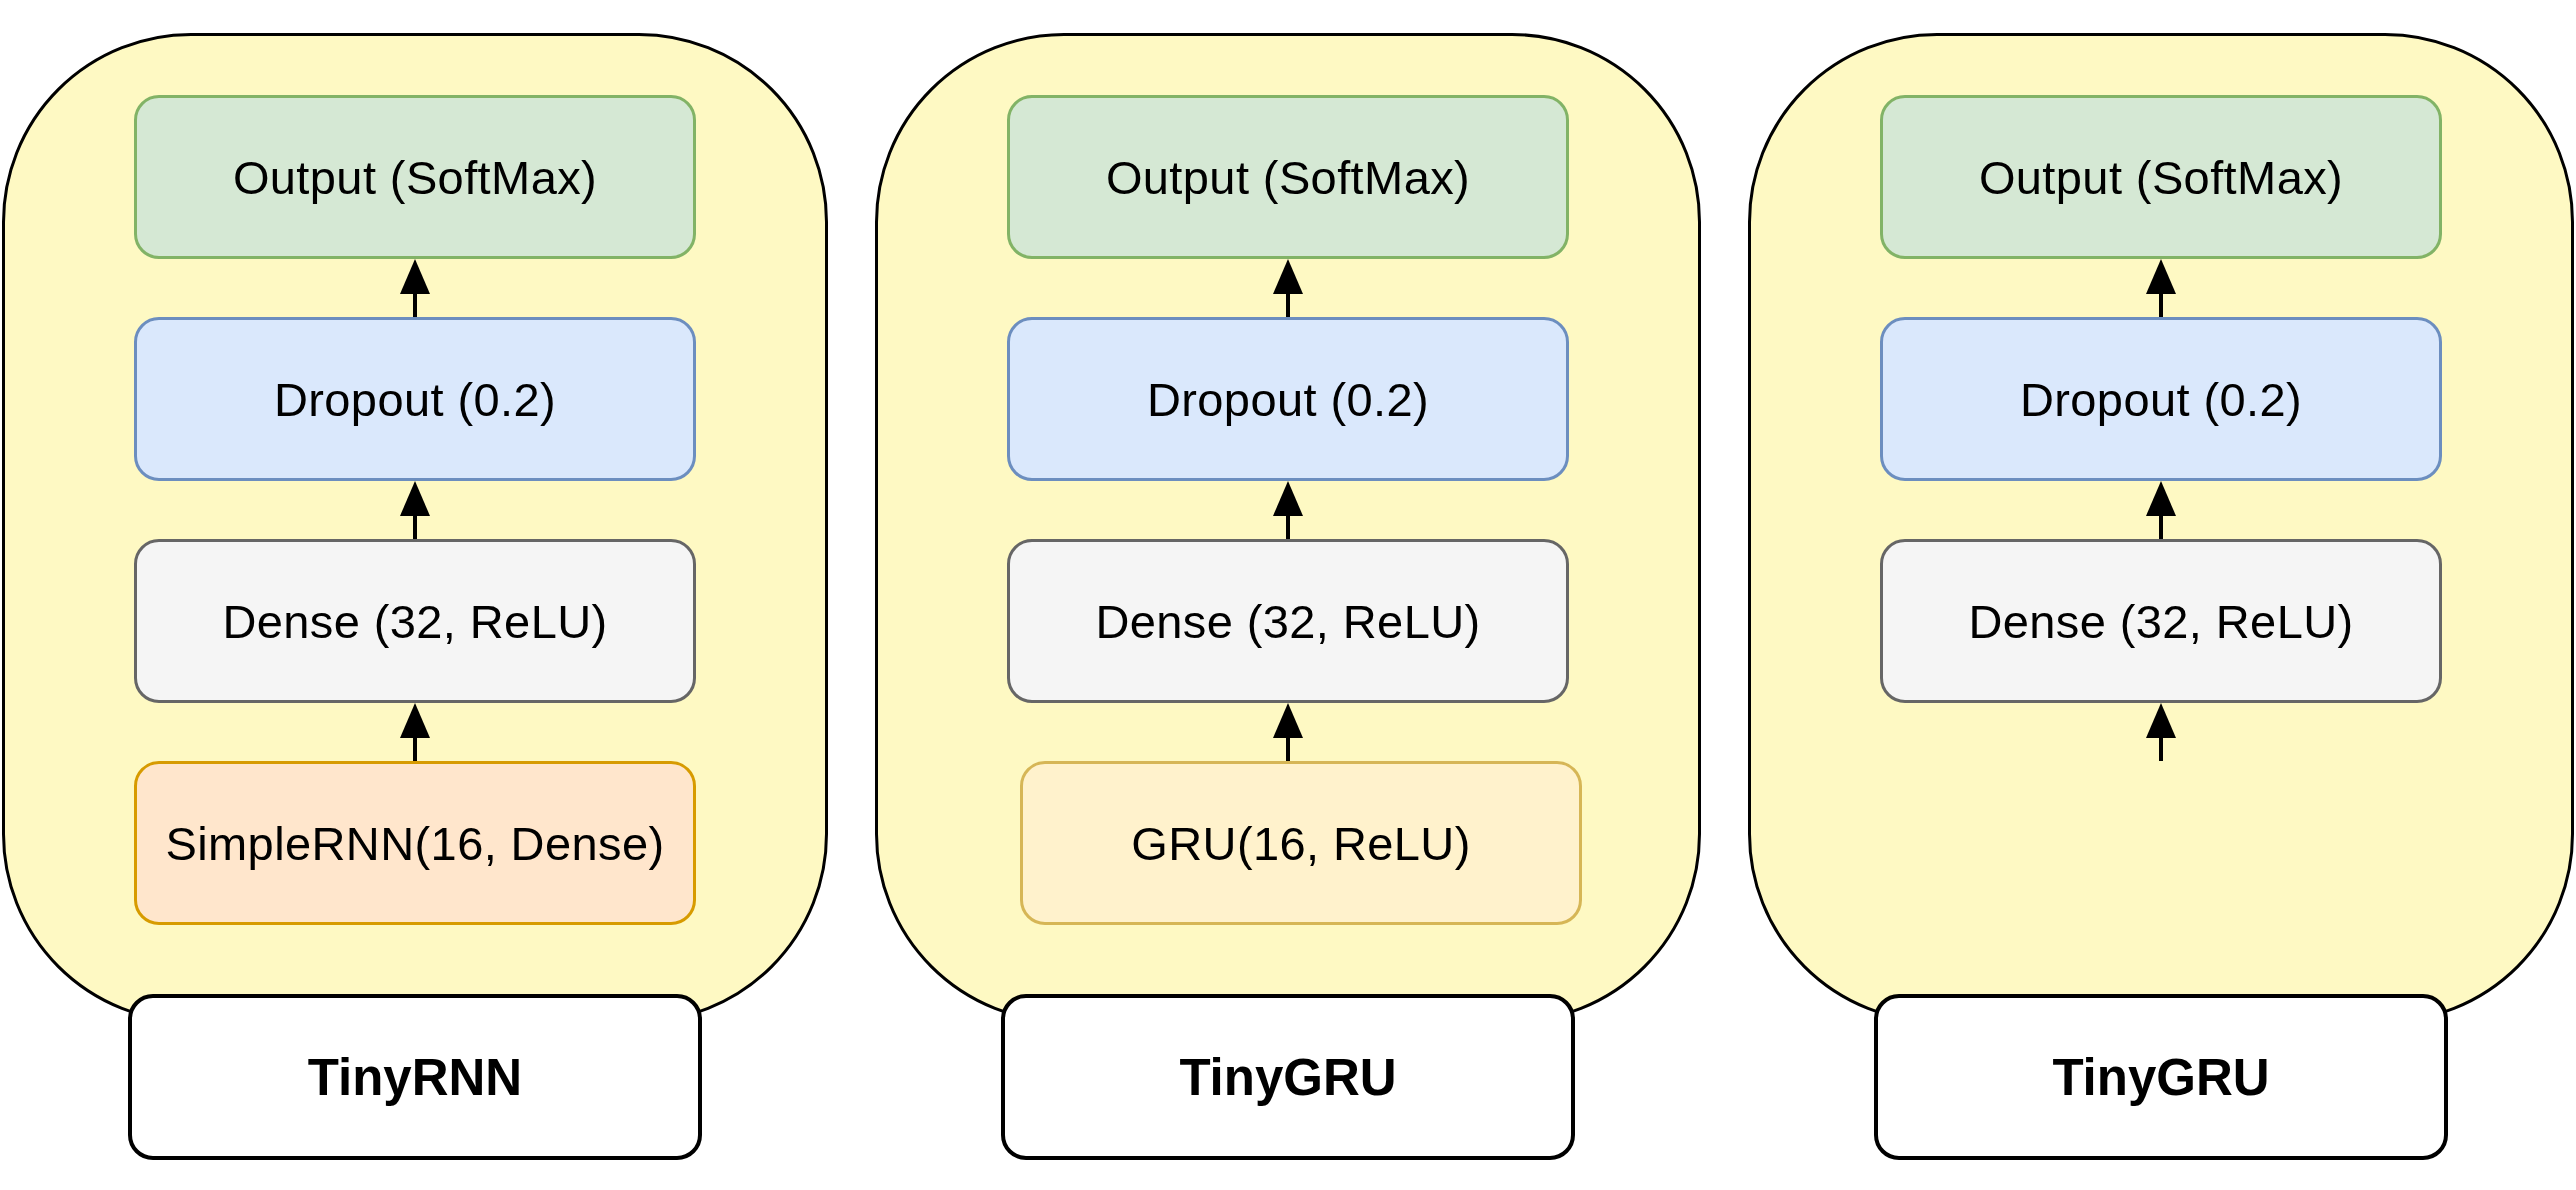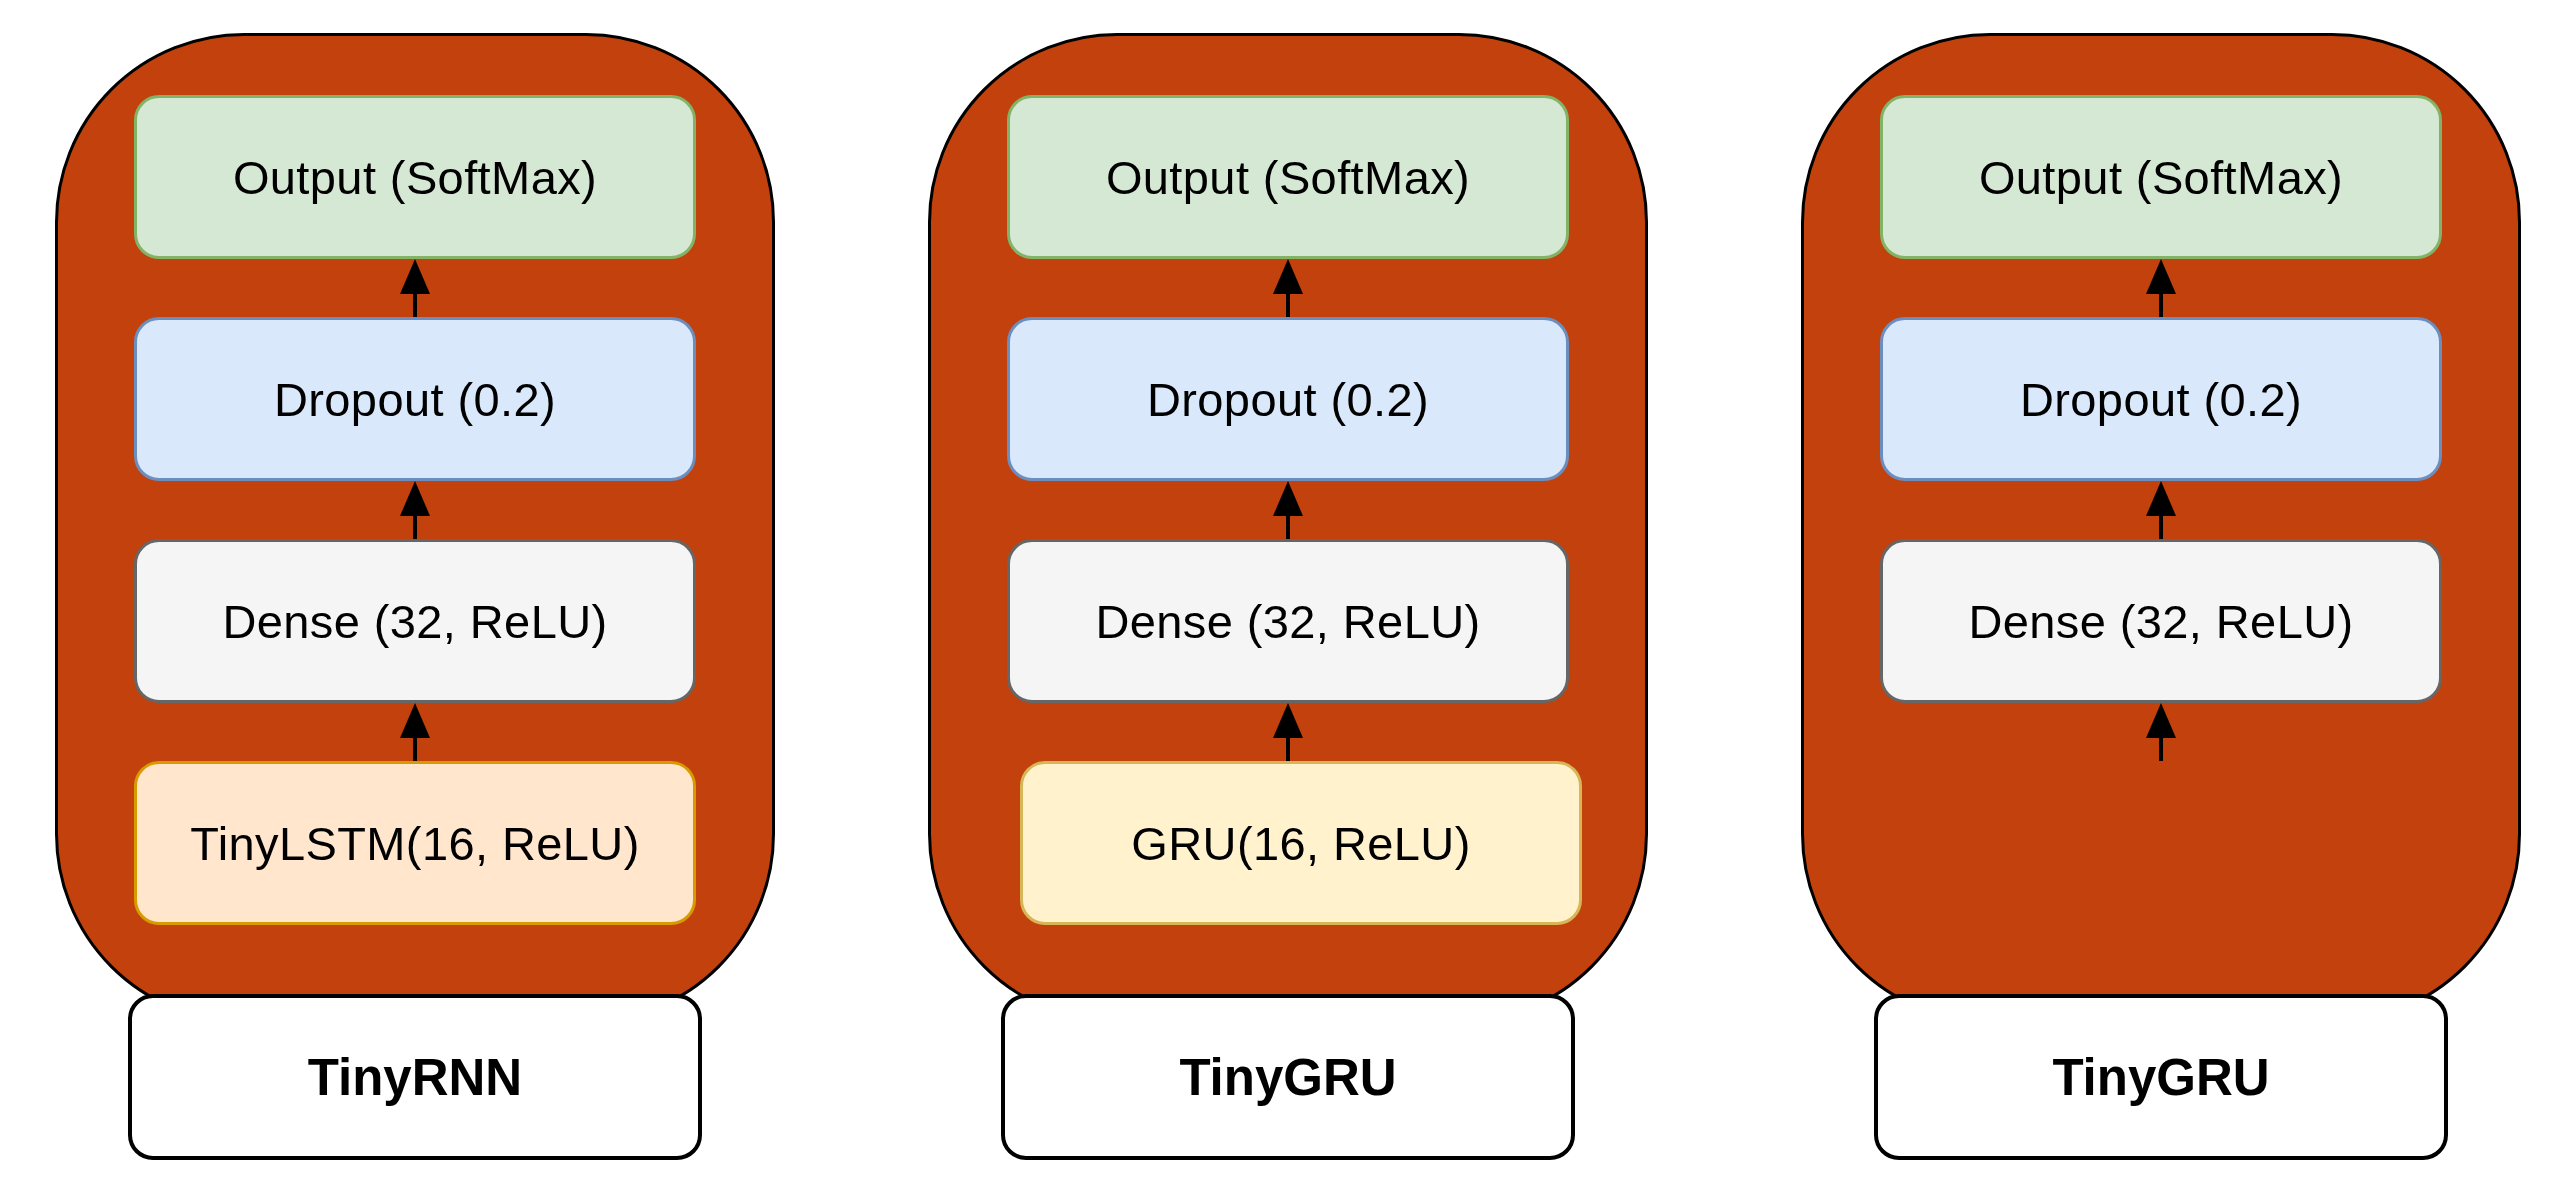--- a/index.html
+++ b/index.html
@@ -18,25 +18,25 @@
     justify-content: space-between;
     padding: 33px 35px 0 35px;
   }
   .model-column {
     width: 760px;
     display: flex;
     flex-direction: column;
     align-items: center;
   }
   .model-container {
-    width: 720px;
+    width: 826px;
     height: 990px;
     border: 3.3px solid #000000;
     border-radius: 189px;
-    background: #c2410c;
+    background: #fef9c3;
     display: flex;
     flex-direction: column;
     align-items: center;
     padding-top: 59px;
   }
   .layer-box {
     width: 562px;
     height: 164px;
     border: 3.3px solid;
     border-radius: 25px;
@@ -109,21 +109,21 @@
         <div class="arrow-line"></div>
       </div>
       <div class="layer-box" style="background-color: rgb(245, 245, 245); border-color: rgb(102, 102, 102);">
         <span class="layer-label">Dense (32, ReLU)</span>
       </div>
       <div class="arrow">
         <div class="arrow-head"></div>
         <div class="arrow-line"></div>
       </div>
       <div class="layer-box" style="background-color: rgb(255, 230, 204); border-color: rgb(215, 155, 0);">
-        <span class="layer-label">TinyLSTM(16, ReLU)</span>
+        <span class="layer-label">SimpleRNN(16, Dense)</span>
       </div>
     </div>
     <div class="model-label-box">
       <span class="model-name">TinyRNN</span>
     </div>
   </div>
 
   <div class="model-column">
     <div class="model-container">
       <div class="layer-box" style="background-color: rgb(213, 232, 212); border-color: rgb(130, 179, 102);">

